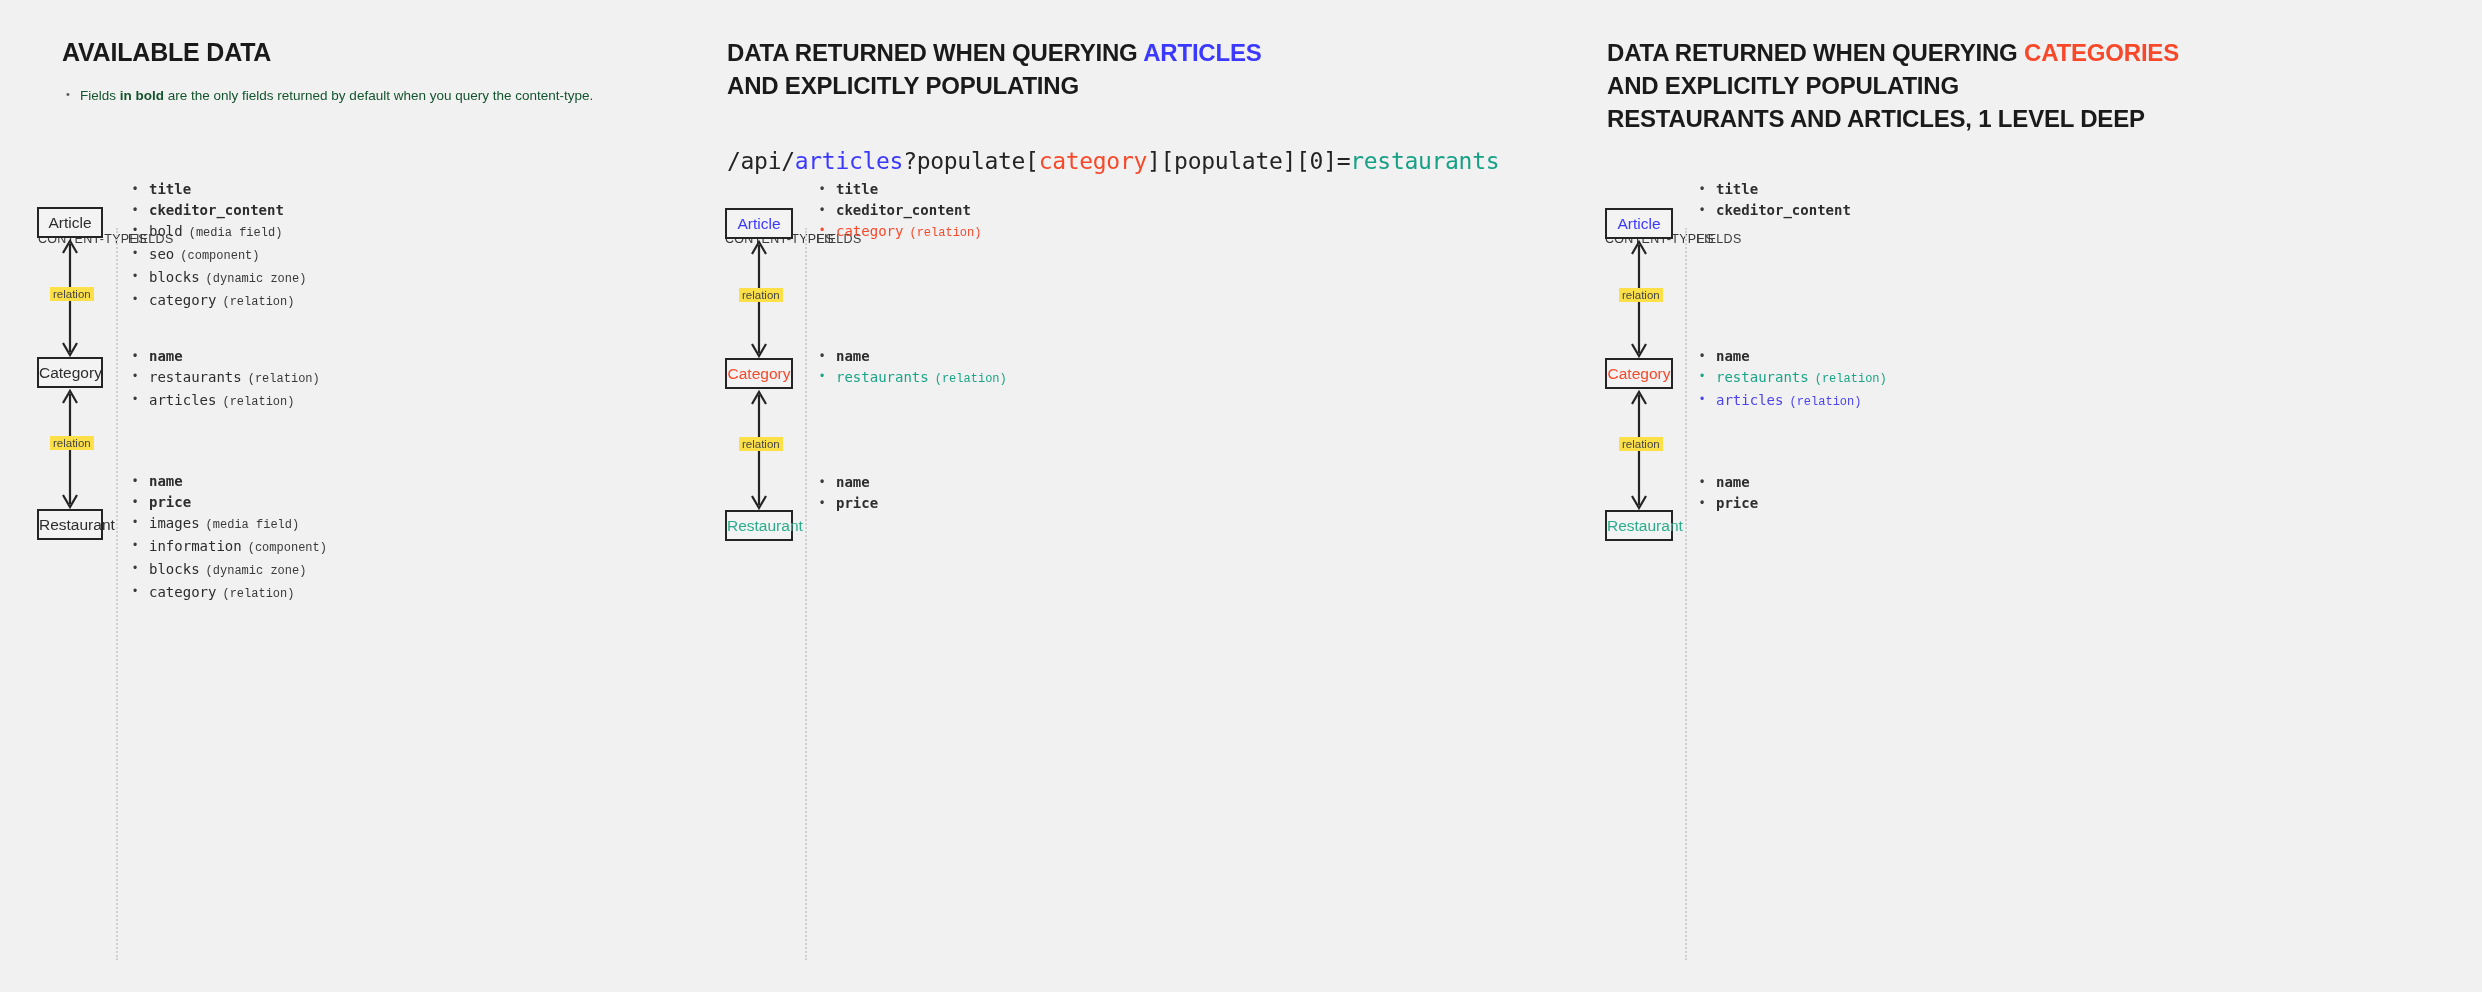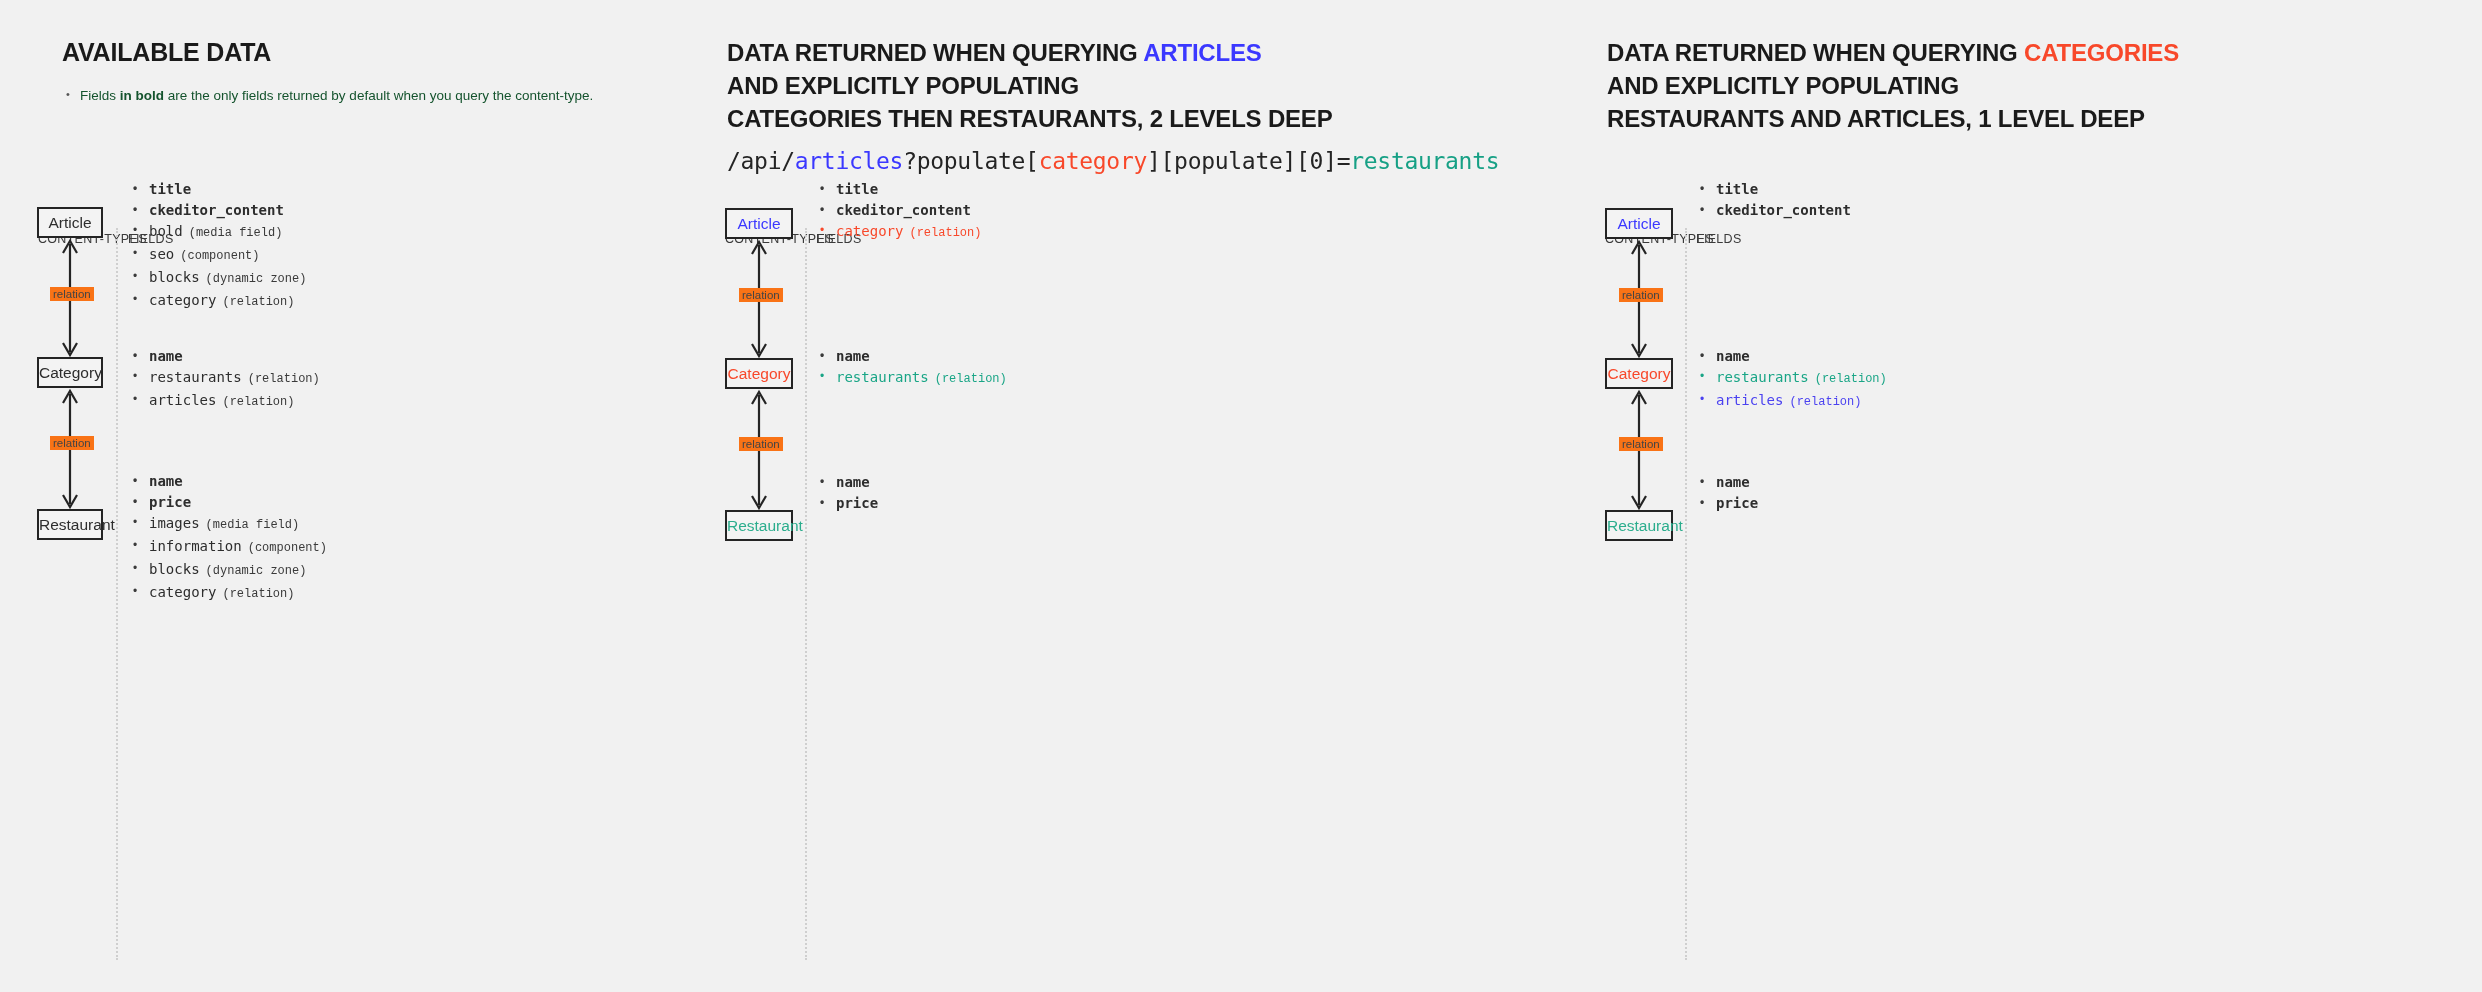--- a/index.html
+++ b/index.html
@@ -151,21 +151,21 @@
   #panel-1 .arrow.a1 { top: 239px; height: 120px; }
   #panel-1 .arrow.a2 { top: 389px; height: 122px; }
   #panel-2 .arrow.a1 { top: 239px; height: 120px; }
   #panel-2 .arrow.a2 { top: 389px; height: 122px; }
   .arrow svg { display: block; }
 
   .rel-label {
     position: absolute;
     font-size: 11.5px;
     color: #444;
-    background: #f97316;
+    background: #fde047;
     padding: 1px 3px;
     white-space: nowrap;
   }
   #panel-0 .rel-label { left: 50px; }
   #panel-1 .rel-label { left: 14px; }
   #panel-2 .rel-label { left: 14px; }
   .rel-label.r1 { top: 287px; }
   .rel-label.r2 { top: 436px; }
   #panel-1 .rel-label.r1 { top: 288px; }
   #panel-1 .rel-label.r2 { top: 437px; }
@@ -282,21 +282,20 @@
       <div class="field"><span>information</span><span class="ftype">(component)</span></div>
       <div class="field"><span>blocks</span><span class="ftype">(dynamic zone)</span></div>
       <div class="field"><span>category</span><span class="ftype">(relation)</span></div>
     </div>
 </div>
 
 <div class="panel" id="panel-1">
   <div class="heading">
     <span>DATA RETURNED WHEN QUERYING </span><span class="accent-blue">ARTICLES</span><br>
     <span>AND EXPLICITLY POPULATING</span><br>
-    <span>CATEGORIES THEN RESTAURANTS, 2 LEVELS DEEP</span>
   </div>
 
   <div class="url-line">
     <span>/api/</span><span class="u-blue">articles</span><span>?populate[</span><span class="u-red">category</span><span>][populate][0]=</span><span class="u-green">restaurants</span>
   </div>
 
   <div class="colhead ct">CONTENT-TYPES</div>
   <div class="colhead fl">FIELDS</div>
   <div class="divider"></div>
 

